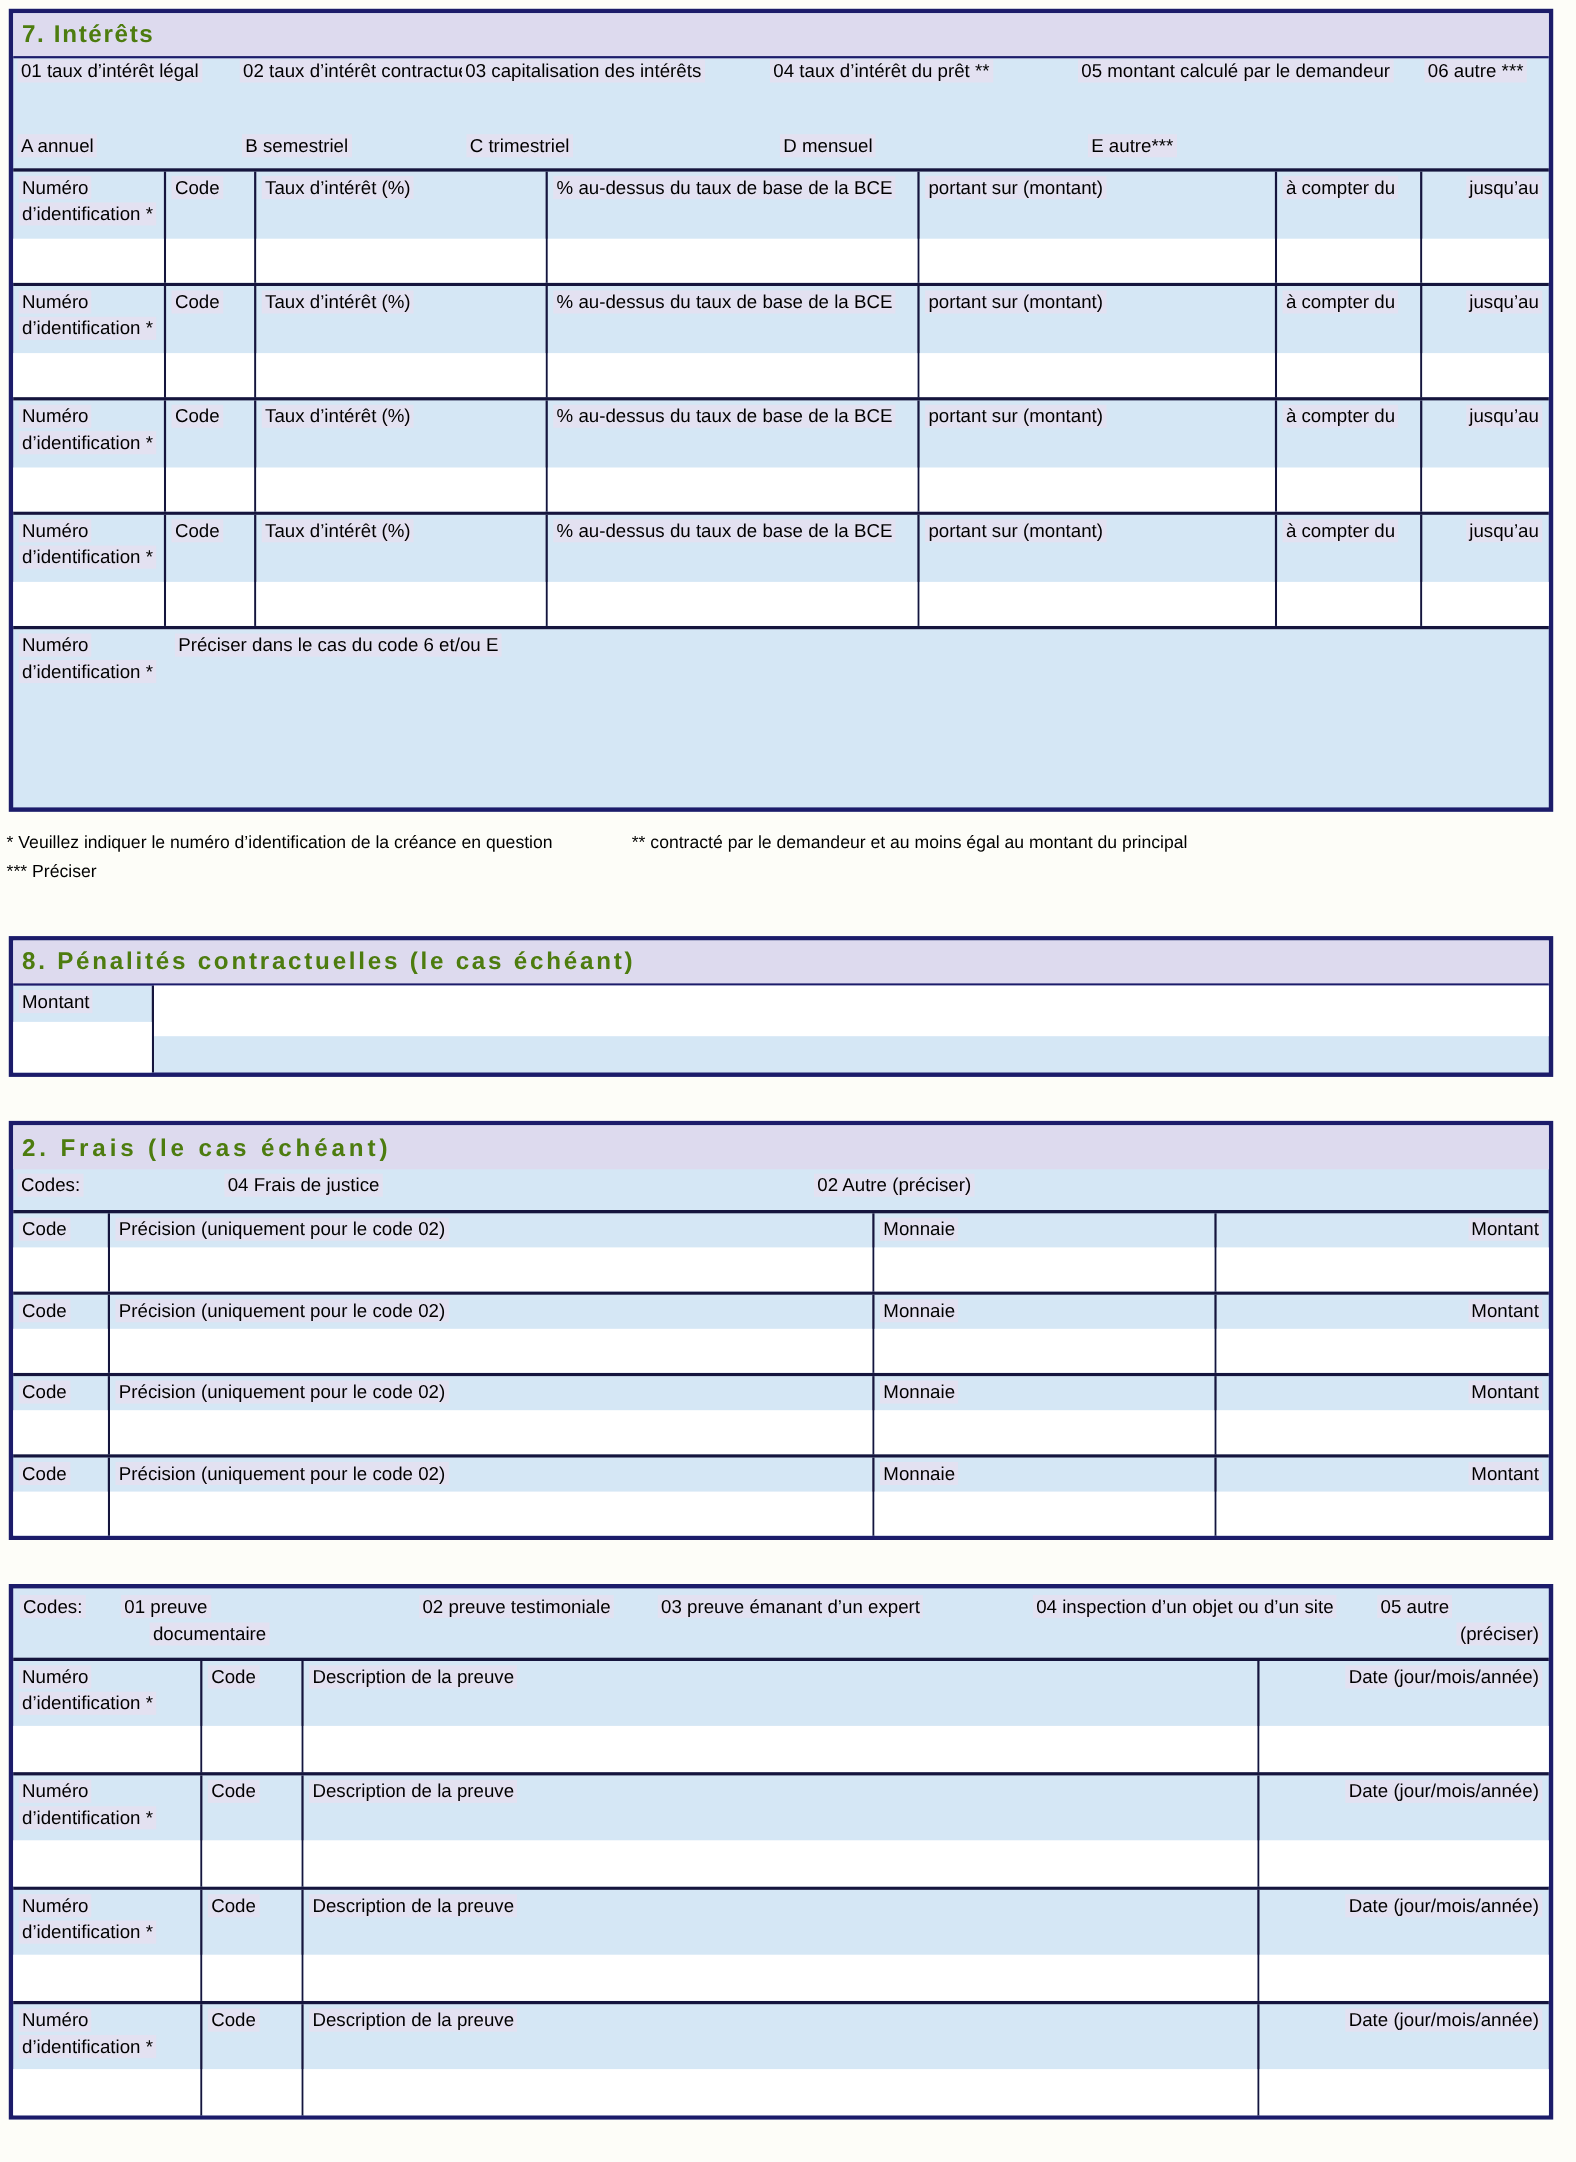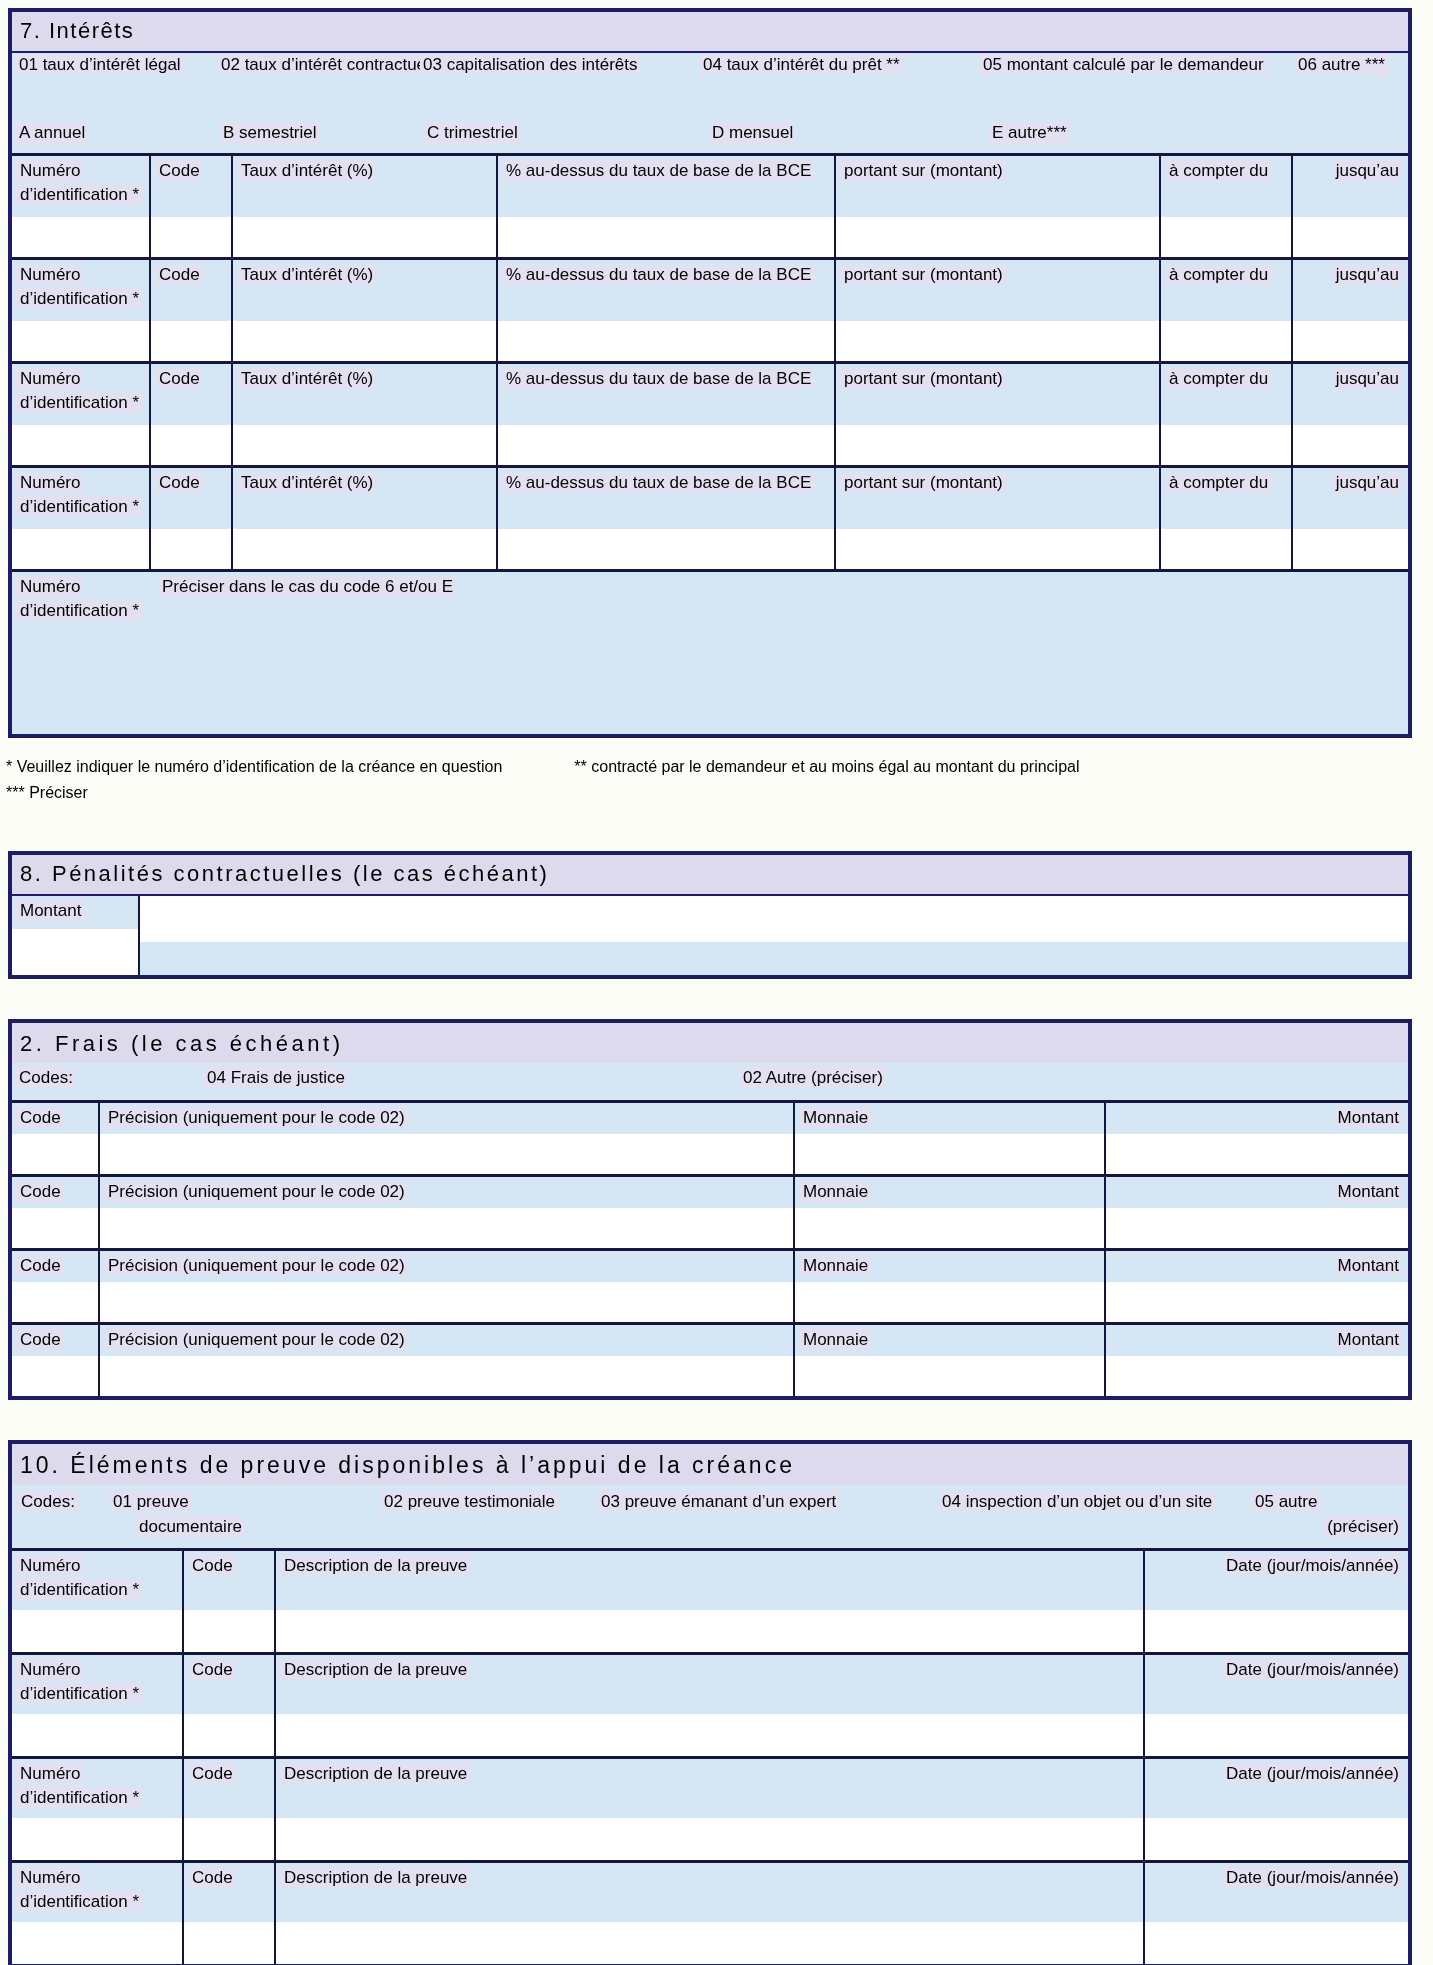--- a/index.html
+++ b/index.html
@@ -25,22 +25,22 @@
     padding:1px 3px;
     -webkit-box-decoration-break:clone;
     box-decoration-break:clone;
   }
   .band{
     background:#dddaee;
     border-bottom:2px solid #1c1c6a;
     padding:6px 10px 7px 8px;
   }
   .s-title{
-    font-weight:normal;
-    color:#000000;
+    font-weight:bold;
+    color:#4d7c0f;
     font-size:22px;
     letter-spacing:1.5px;
   }
   .intro{
     font-weight:bold;
     font-size:17px;
     margin-top:4px;
     color:#000;
   }
   .trow{ 
@@ -368,23 +368,20 @@
           </div>
         <div class="cell endc">
             <div class="lbl lbl9"><span class="strip">Montant</span></div>
             <div class="inp inp9"></div>
           </div>
       </div>
     </div>
   </section>
 
   <section class="box box10">
-    <div class="trow">
-      <span class="s-title t10">10. Éléments de preuve disponibles à l’appui de la créance</span>
-    </div>
     <div class="codes10">
       <span class="ci" style="left:6px;"><span class="strip">Codes:</span></span>
       <span class="ci hang" style="left:98px;  width:154px;"><span class="strip">01 preuve documentaire</span></span>
       <span class="ci hang" style="left:369px; width:160px;"><span class="strip">02 preuve testimoniale</span></span>
       <span class="ci hang" style="left:586px; width:330px;"><span class="strip">03 preuve émanant d’un expert</span></span>
       <span class="ci hang" style="left:927px; width:292px;"><span class="strip">04 inspection d’un objet ou d’un site</span></span>
       <span class="ci c05" style="left:1240px; width:150px;">
         <span class="strip">05 autre</span>
         <span class="ln2"><span class="strip">(préciser)</span></span>
       </span>

